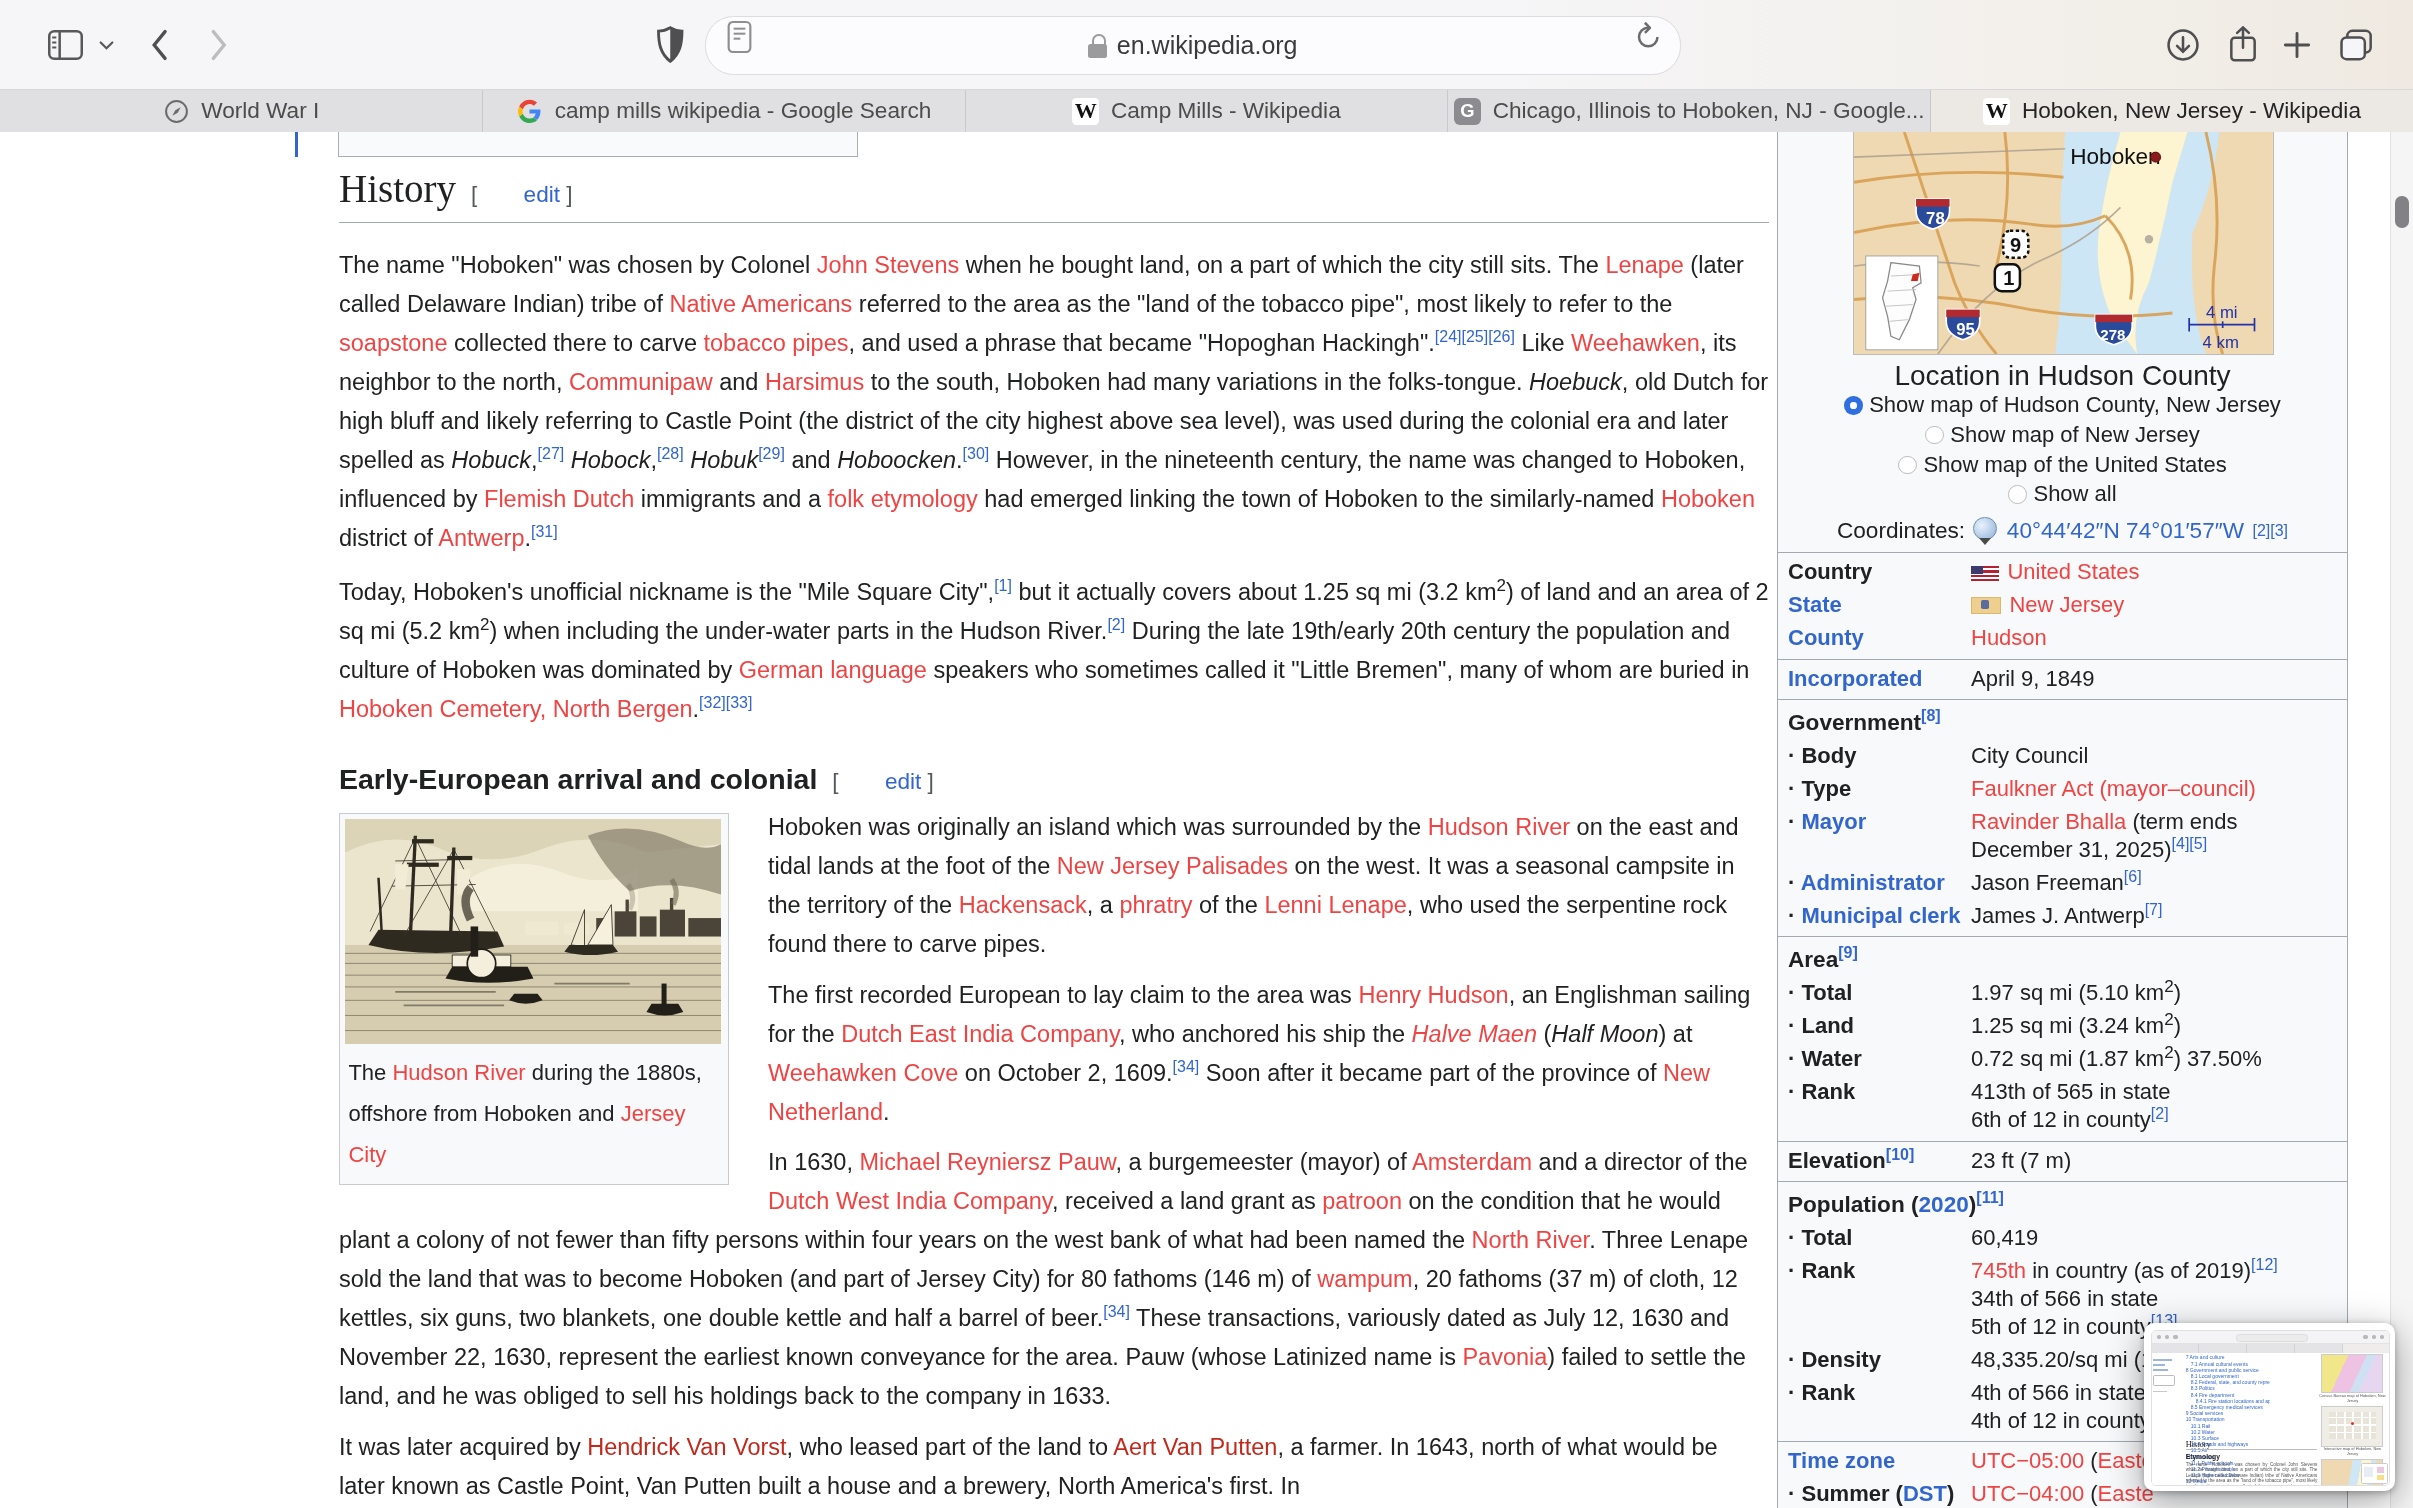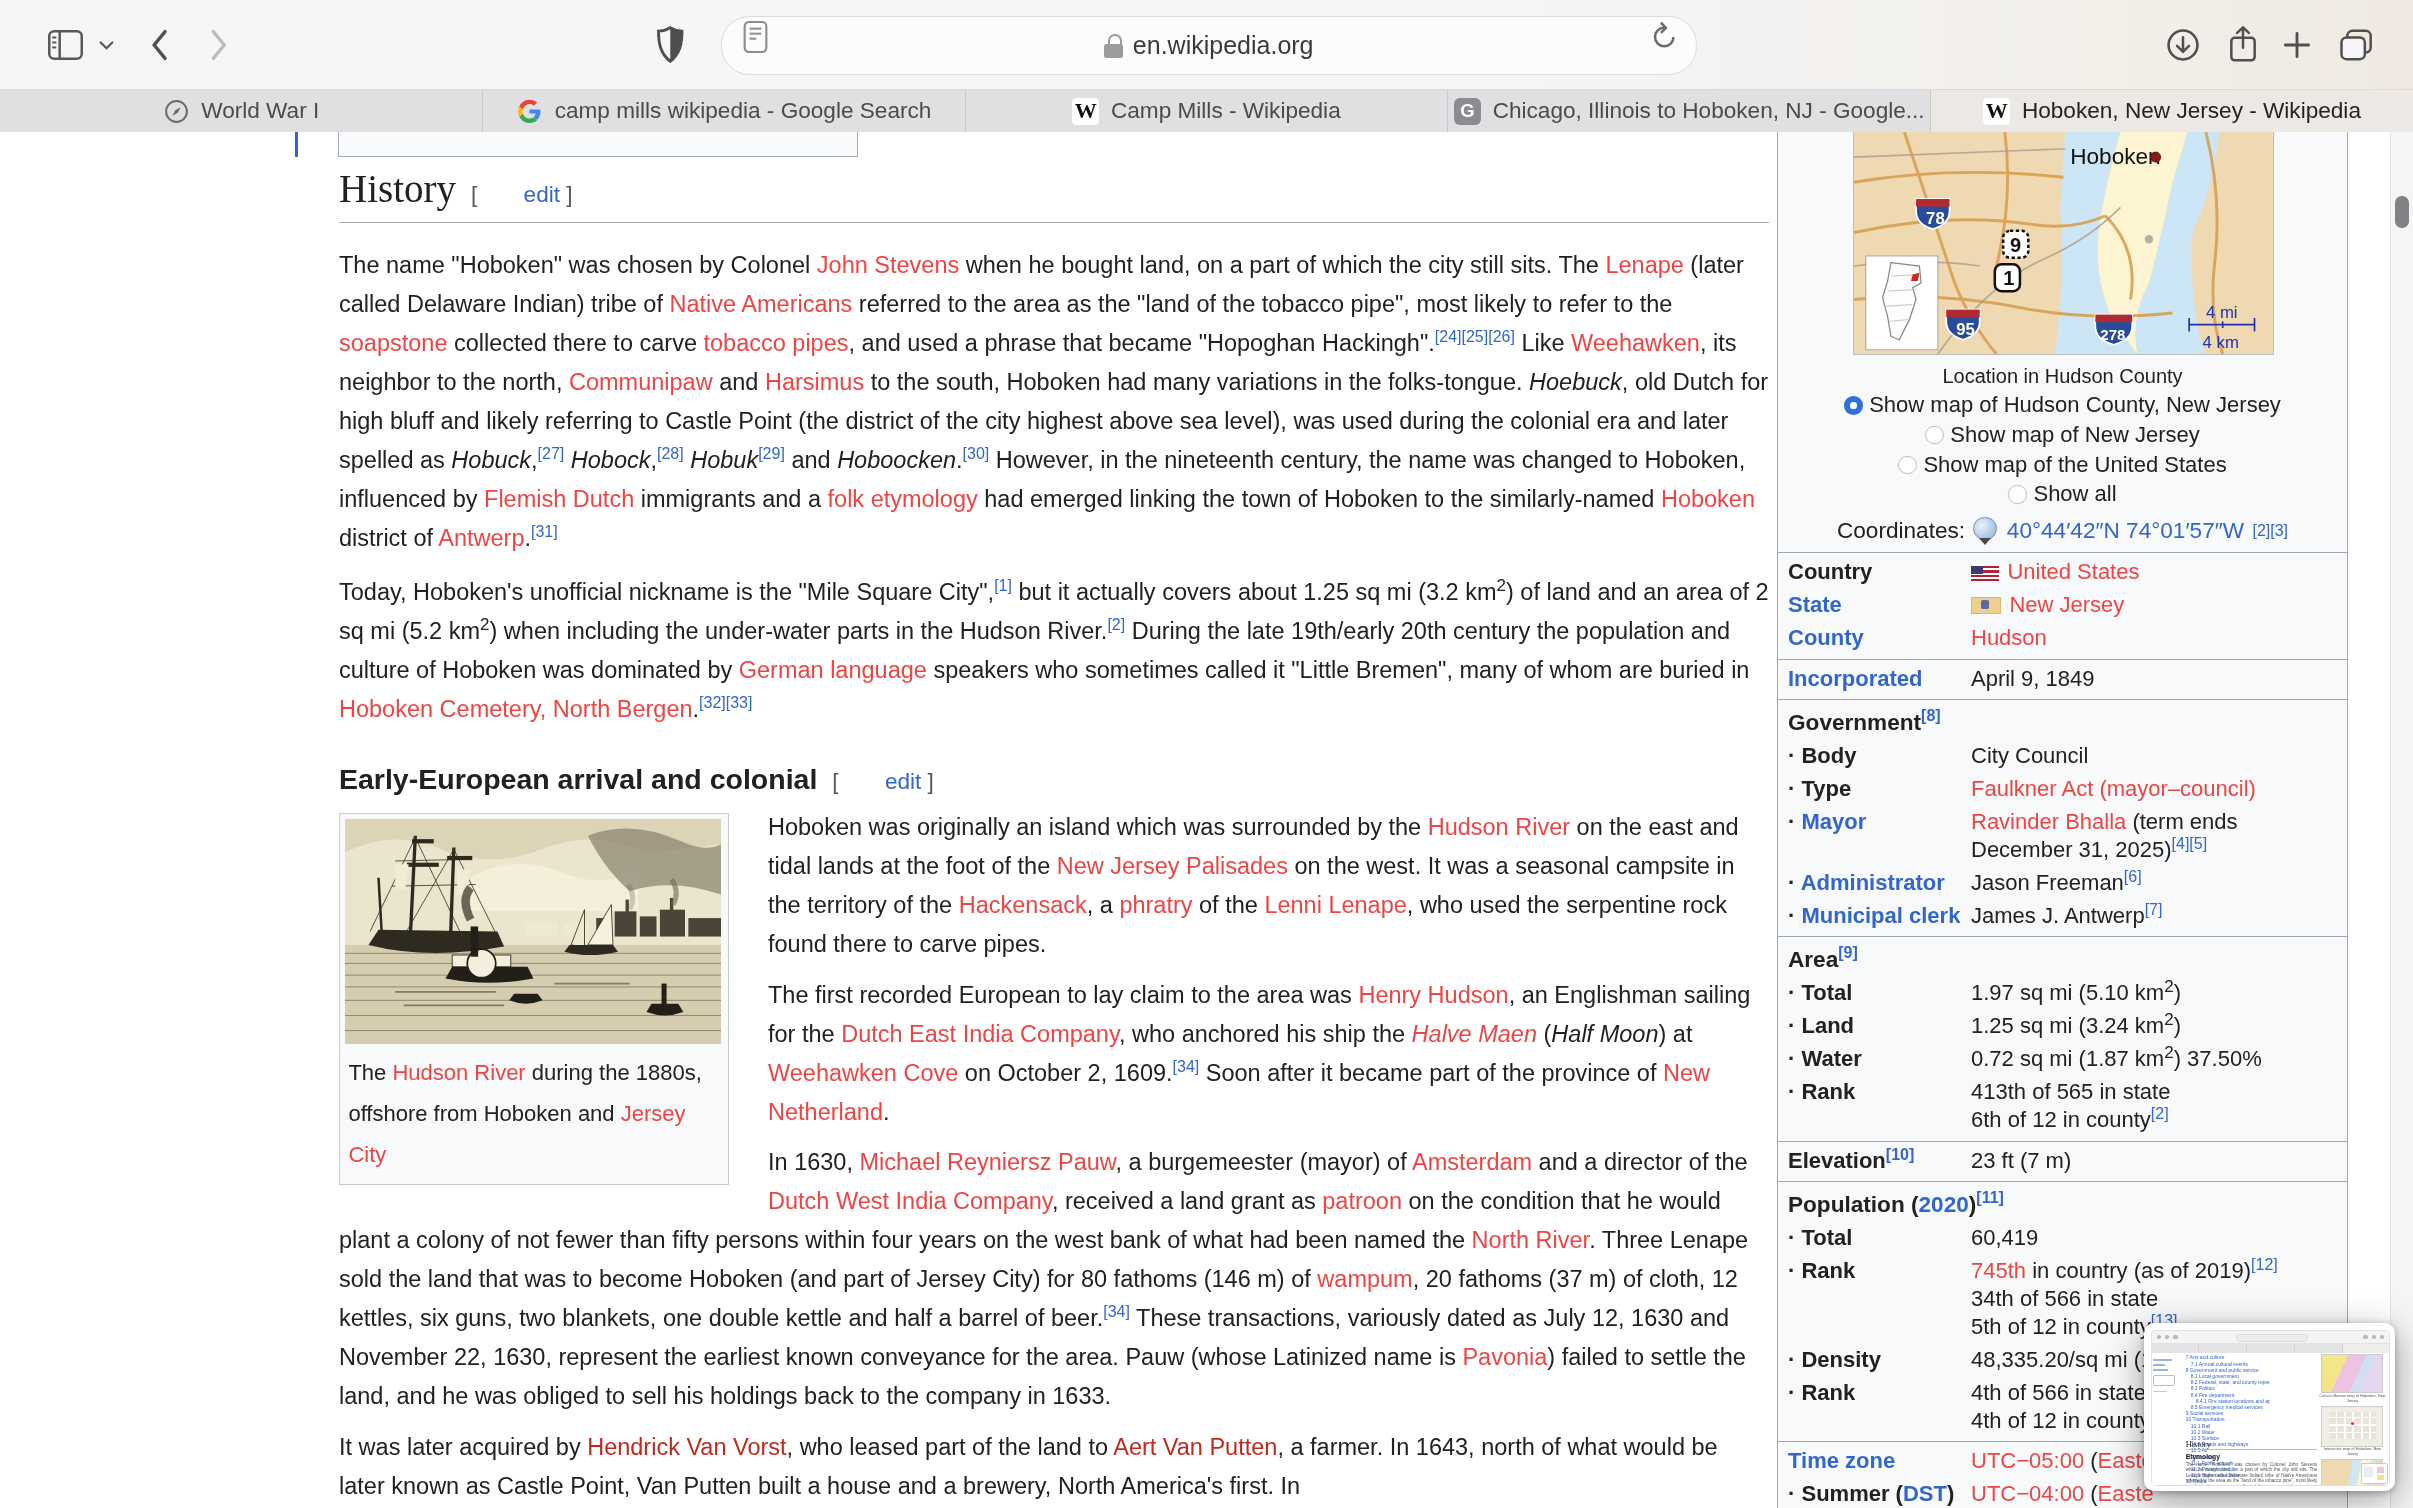--- a/index.html
+++ b/index.html
@@ -5,21 +5,21 @@
   html,body{margin:0;padding:0;background:#fff;}
   #screen{position:relative;width:2413px;height:1508px;overflow:hidden;
     font-family:"Liberation Sans",sans-serif;color:#202122;background:#fff;}
 
   
   #toolbar{position:absolute;left:0;top:0;width:2413px;height:89px;
     background:linear-gradient(90deg,#f6f5f7 0%,#f6f5f7 62%,#f2efe9 88%,#efe9e1 100%);
     border-bottom:0.8px solid #d8d7d9;}
   .tbtn{position:absolute;top:20px;height:49px;display:flex;align-items:center;justify-content:center;color:#505052;}
   .tbtn svg{display:block;}
-  #urlbar{position:absolute;left:721px;top:16px;width:974px;height:57px;background:#fcfbfd;
+  #urlbar{position:absolute;left:705px;top:16px;width:974px;height:57px;background:#fcfbfd;
     border:1.7px solid #dcdbdd;border-radius:28.5px;display:flex;align-items:center;}
   #urlcenter{position:absolute;left:0;right:0;top:0;bottom:0;display:flex;align-items:center;justify-content:center;gap:10px;}
   #urltext{font-size:25px;color:#3a3a3c;}
   .lock{width:18.4px;height:25px;position:relative;}
   .lock .body{position:absolute;left:0;right:0;bottom:0;height:14.2px;background:#9b9a9c;border-radius:2.5px;}
   .lock .shackle{position:absolute;left:3.4px;top:0.8px;width:10px;height:11.7px;border:2.5px solid #9b9a9c;border-bottom:none;border-radius:6.7px 6.7px 0 0;}
 
   #tabbar{position:absolute;left:0;top:90px;width:2413px;height:42px;background:#dededf;display:flex;
     border-bottom:0.8px solid #cccbcd;}
   .tab{flex:1 1 0;display:flex;align-items:center;justify-content:center;gap:11.7px;background:#e0dfe1;
@@ -58,21 +58,21 @@
   #thumb .img{width:376px;height:225px;display:block;}
   #thumb .cap{position:relative;font-size:22px;line-height:41px;padding:8.4px 3.4px 3.4px 3.4px;color:#202122;}
   #thumb .cap .mag{position:absolute;right:1.7px;top:8.4px;width:22px;height:18.4px;}
 
   
   #infobox{position:absolute;left:1777px;top:0;width:571px;background:#f8f9fa;
     border:0.8px solid #a2a9b1;border-top:none;border-bottom:none;box-sizing:border-box;
     font-size:22px;line-height:28px;padding:0 10px;height:1377px;overflow:hidden;}
   #mapwrap{width:419px;margin:0 auto;position:relative;}
   #mapwrap svg{display:block;border:0.8px solid #bbb;border-top:none;}
-  #map-caption{text-align:center;margin-top:6.7px;font-size:20px;}
+  #map-caption{text-align:center;margin-top:6.7px;font-size:28px;}
   .radio-line{display:flex;align-items:center;justify-content:center;gap:6.7px;margin-top:1.7px;font-size:22px;}
   .rdo{width:18.4px;height:18.4px;border-radius:50%;box-sizing:border-box;flex:0 0 auto;}
   .rdo.on{background:#2f6fde;position:relative;}
   .rdo.on::after{content:"";position:absolute;left:5.9px;top:5.9px;width:6.7px;height:6.7px;border-radius:50%;background:#fff;}
   .rdo.off{background:#fff;border:1.7px solid #bfbfbf;}
   #coords-line{display:flex;align-items:center;justify-content:center;gap:8.4px;margin-top:8.4px;font-size:22.6px;}
   #coords-line .val{color:#36c;}
   .globe{width:25px;height:28.5px;position:relative;}
   .globe .sphere{position:absolute;left:0;top:0;width:23.5px;height:23.5px;border-radius:50%;
     background:radial-gradient(circle at 35% 35%,#eaf2fc,#a8c4e4 70%,#7fa3cc);border:0.8px solid #6f8db2;box-sizing:border-box;}

